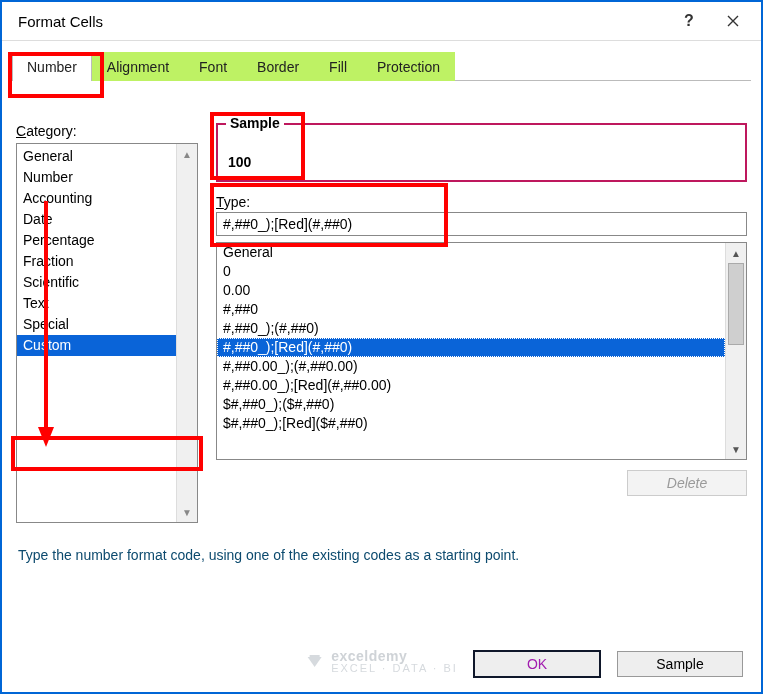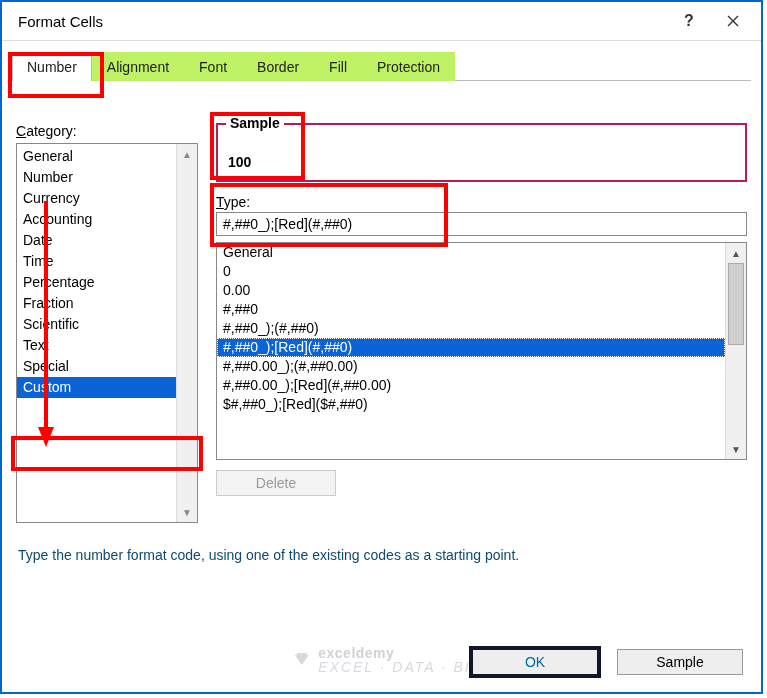--- a/index.html
+++ b/index.html
@@ -196,21 +196,21 @@
     display: flex; flex-direction: column;
   }
   .fmt-scroll .arrow { height: 20px; display:flex;align-items:center;justify-content:center;font-size:10px;color:#555; }
   .fmt-scroll .track { flex:1; position:relative; }
   .fmt-scroll .thumb {
     position:absolute; left:2px; right:2px; top:0; height:80px;
     background:#cfcfcf; border:1px solid #aaa;
   }
 
   .delete-row {
-    display:flex; margin-top:10px;
+    display:flex; justify-content:flex-end; margin-top:10px;font-style:italic;
   }
   .btn {
     min-width: 90px;
     padding: 4px 14px;
     border: 1px solid #999;
     background: #eee;
     text-align: center;
   }
   .btn.disabled { color: #9a9a9a; background:#f3f3f3; border-color:#ccc; }
   .hint {
@@ -219,36 +219,36 @@
   }
 
   .footer {
     position: absolute;
     bottom: 14px;
     right: 18px;
     display: flex;
     gap: 16px;
     align-items: center;
   }
-  .footer .btn.ok { border: 4px solid #0f172a; background:#eee; color:#0369a1; min-width:96px; }
+  .footer .btn.ok { border: 2px solid #0f172a; background:#eee; color:#a21caf; min-width:96px; }
   .footer .btn { min-width: 96px; }
 
   .watermark {
     position: absolute;
     bottom: 18px;
     left: 50%;
     transform: translateX(-50%);
     display:flex; align-items:center; gap:8px;
     color:#cfd3d7; font-size:14px;
     letter-spacing: .5px;
   }
   .watermark .logo {
     width:18px;height:18px; position:relative;
   }
-  .watermark .tag { font-size:14px; letter-spacing:2px; color:#d6dade;font-style:italic; }
+  .watermark .tag { font-size:11px; letter-spacing:2px; color:#d6dade; }
 </style>
 </head>
 <body>
 
 <div class="dialog">
 
   <div class="titlebar">
     <span class="title">Format Cells</span>
     <div class="win-btn help">?</div>
     <div class="win-btn">
@@ -274,24 +274,22 @@
       <line x1="8" y1="0" x2="8" y2="230" stroke="#f00" stroke-width="4"></line>
       <polygon points="0,226 16,226 8,246" fill="#f00"></polygon>
     </svg>
 
     <div class="left-col">
       <span class="cat-label"><span class="u">C</span>ategory:</span>
       <div class="cat-list">
         <div class="cat-items">
           <div class="cat-item">General</div>
           <div class="cat-item">Number</div>
-          <div class="cat-item">Currency</div>
           <div class="cat-item">Accounting</div>
           <div class="cat-item">Date</div>
-          <div class="cat-item">Time</div>
           <div class="cat-item">Percentage</div>
           <div class="cat-item">Fraction</div>
           <div class="cat-item">Scientific</div>
           <div class="cat-item">Text</div>
           <div class="cat-item">Special</div>
           <div class="cat-item selected">Custom</div>
         </div>
         <div class="cat-scroll">
           <div class="arrow">▲</div>
           <div class="track"></div>
@@ -316,20 +314,21 @@
       <div class="fmt-list">
         <div class="fmt-items">
           <div class="fmt-item">General</div>
           <div class="fmt-item">0</div>
           <div class="fmt-item">0.00</div>
           <div class="fmt-item">#,##0</div>
           <div class="fmt-item">#,##0_);(#,##0)</div>
           <div class="fmt-item selected">#,##0_);[Red](#,##0)</div>
           <div class="fmt-item">#,##0.00_);(#,##0.00)</div>
           <div class="fmt-item">#,##0.00_);[Red](#,##0.00)</div>
+          <div class="fmt-item">$#,##0_);($#,##0)</div>
           <div class="fmt-item">$#,##0_);[Red]($#,##0)</div>
         </div>
         <div class="fmt-scroll">
           <div class="arrow">▲</div>
           <div class="track">
               <div class="thumb"></div>
             </div>
           <div class="arrow">▼</div>
         </div>
       </div>

